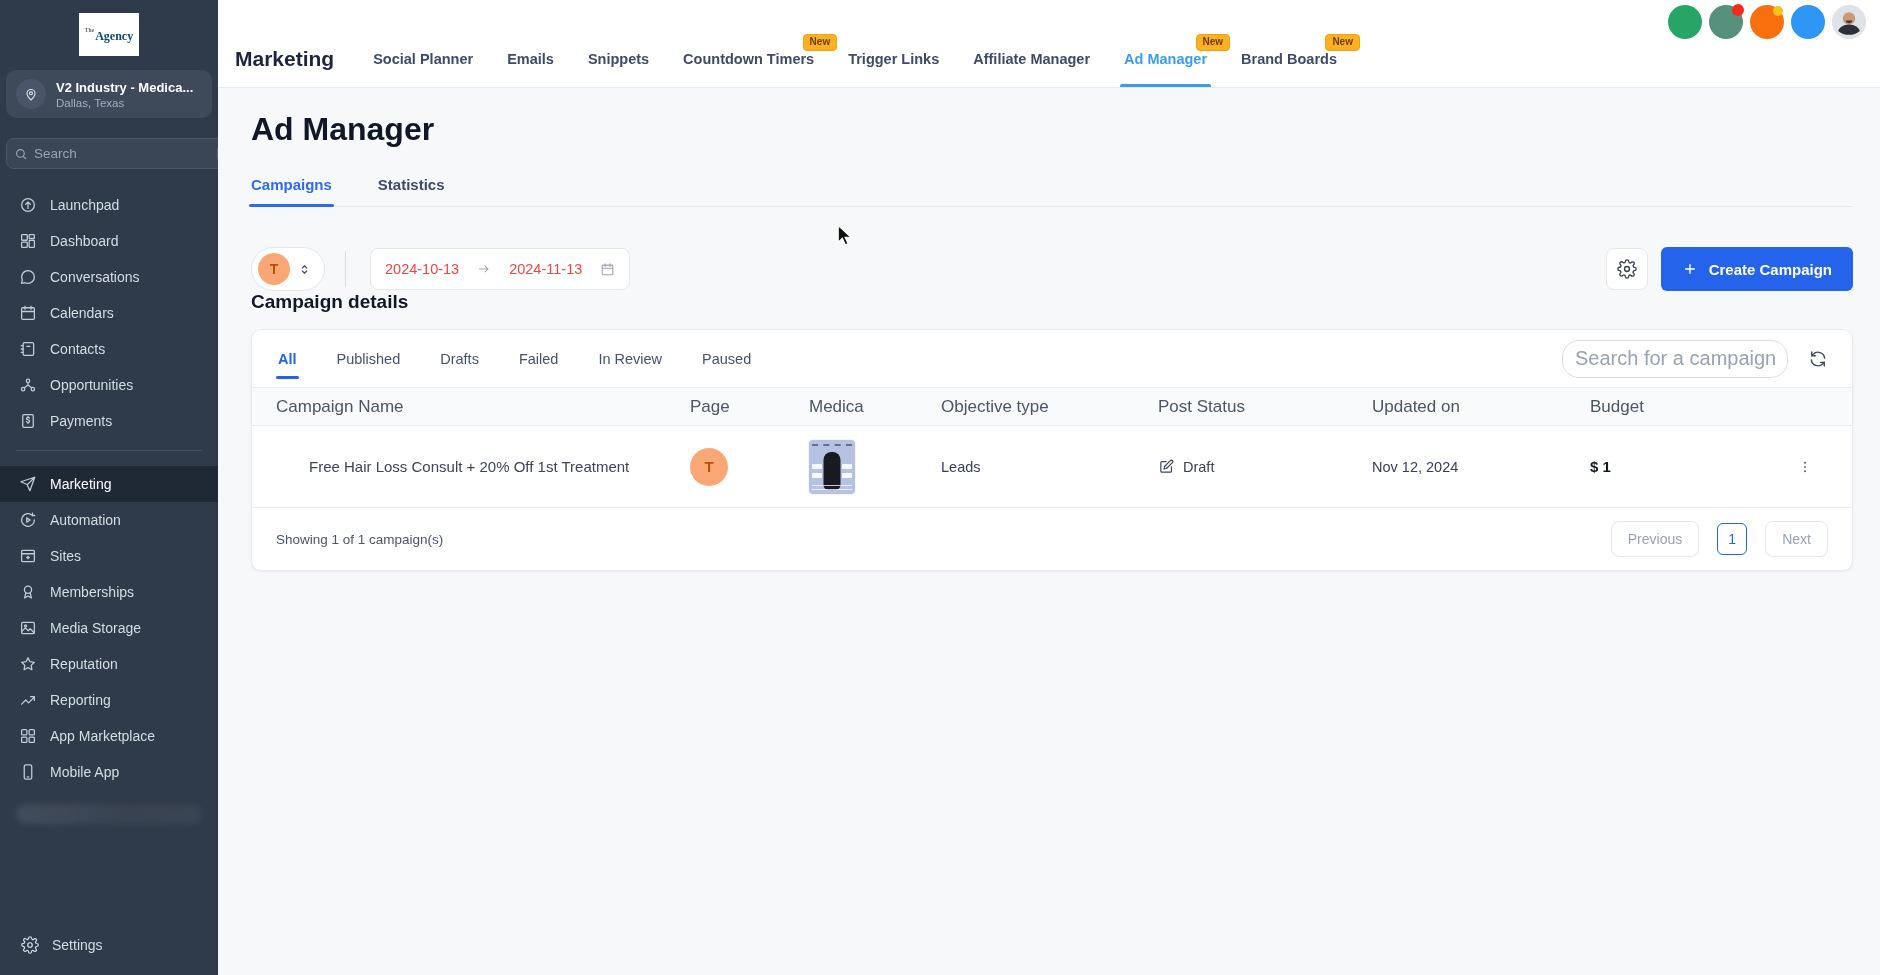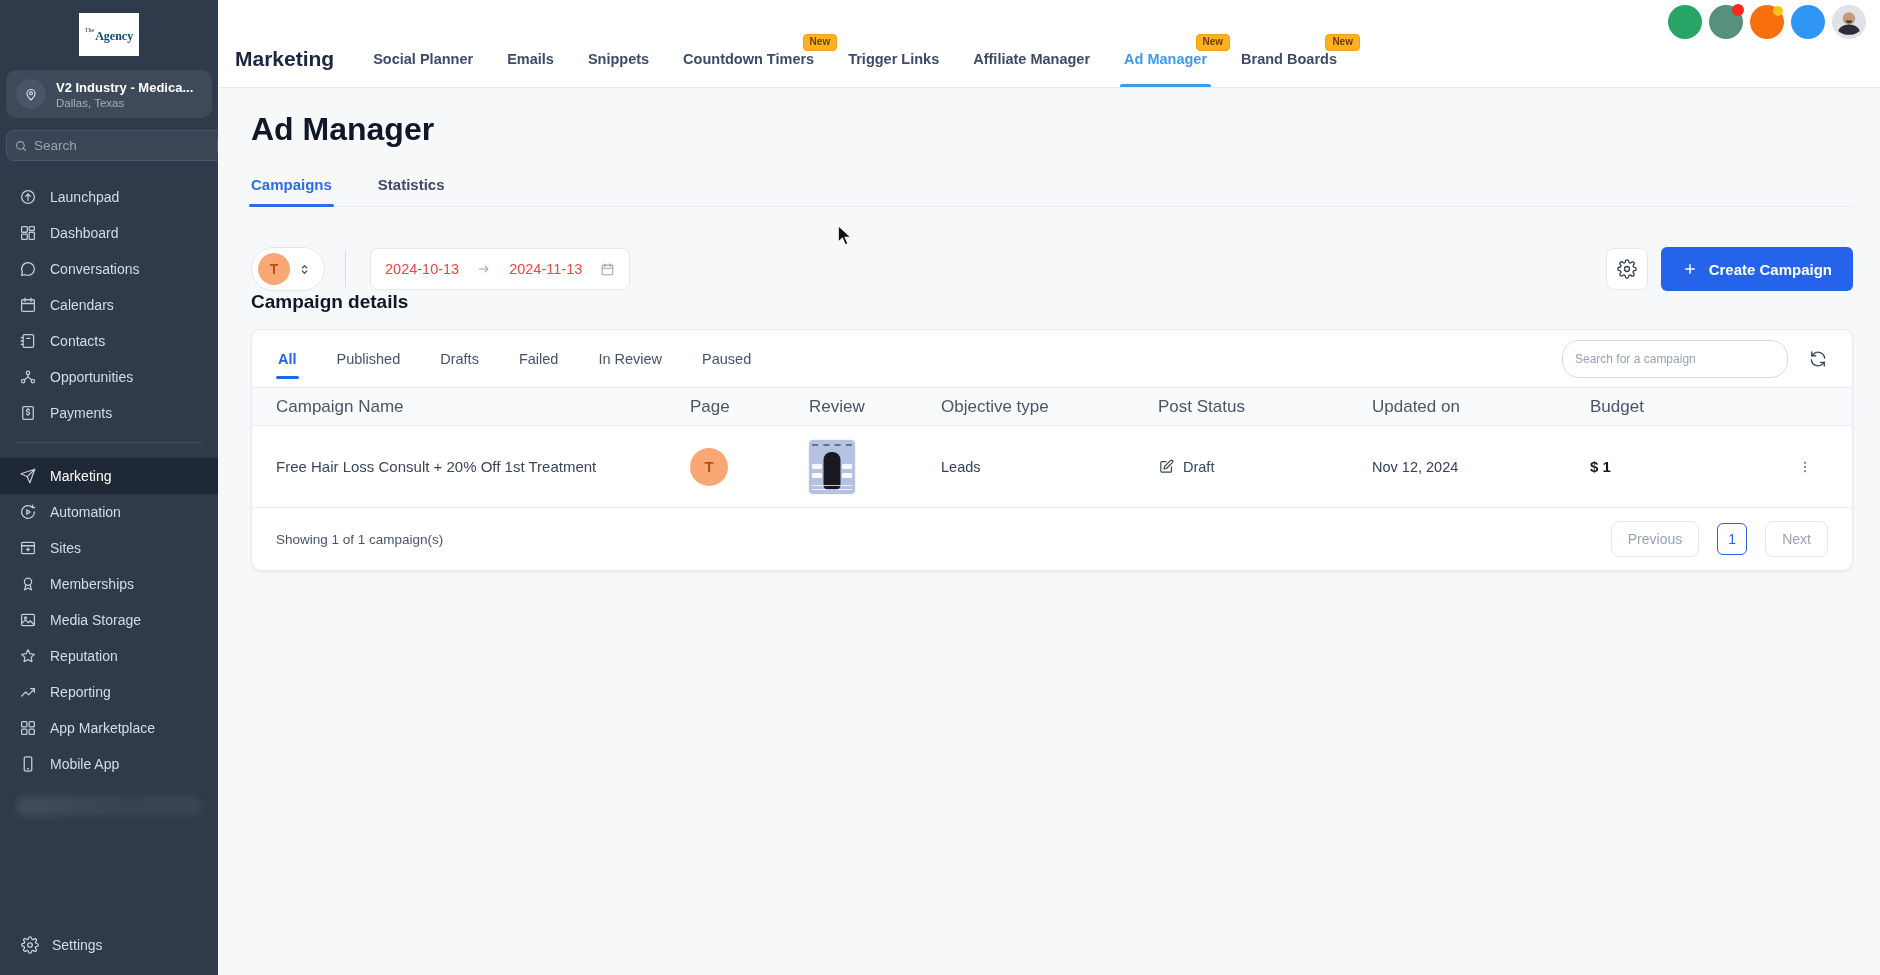--- a/index.html
+++ b/index.html
@@ -28,21 +28,21 @@
   .account-pill {
     margin:8px 6px 0; background:#3E4959; border-radius:10px;
     padding:9px 10px; display:flex; align-items:center; gap:10px; cursor:pointer;
   }
   .account-pin {
     width:30px; height:30px; flex:none; border-radius:50%;
     background:#4B556A; color:#D9DEE7; display:flex; align-items:center; justify-content:center;
   }
   .account-name { font-size:13px; font-weight:700; color:#FFFFFF; white-space:nowrap; overflow:hidden; max-width:140px; }
   .account-loc  { font-size:11.5px; color:#A6AFBD; margin-top:2px; }
-  .search-row { margin:12px 6px 0; display:flex; gap:6px; }
+  .search-row { margin:20px 6px 0; display:flex; gap:6px; }
   .side-search {
     flex:1; height:31px; background:#3A4556; border:1px solid #4A5668; border-radius:8px;
     display:flex; align-items:center; padding:0 7px; gap:6px; color:#9AA4B2;
   }
   .side-search input {
     flex:1; min-width:0; background:transparent; border:none; outline:none;
     color:#E5E9EF; font-size:13.5px; font-family:"Liberation Sans", sans-serif;
   }
   .side-search input::placeholder { color:#9AA4B2; }
   .kbd-chip {
@@ -159,37 +159,37 @@
     margin-right:36px; font-size:14.5px; font-weight:500; color:#44536B; cursor:pointer;
   }
   .filter.active { color:#2563EB; font-weight:600; }
   .filter.active::after {
     content:""; position:absolute; left:0; right:0; bottom:9px; height:3px;
     background:#2563EB; border-radius:2px;
   }
   .search-camp { margin-left:auto; display:flex; align-items:center; gap:20px; }
   .camp-input {
     width:226px; height:38px; border:1px solid #D7DCE4; border-radius:17px;
-    padding:0 12px; font-size:12px; color:#344054; outline:none;
+    padding:0 12px; font-size:20px; color:#344054; outline:none;
     font-family:"Liberation Sans", sans-serif; background:#fff;
   }
   .camp-input::placeholder { color:#98A2B3; }
   .refresh-btn { color:#3E4A5E; cursor:pointer; display:flex; }
 
   .tgrid {
     display:grid;
     grid-template-columns:414px 119px 132px 217px 214px 218px 191px 1fr;
     align-items:center; padding:0 24px;
   }
   .thead {
     height:38px; background:#F8FAFB; border-bottom:1px solid #EAECF0;
     font-size:17px; font-weight:500; color:#4A5568;
   }
   .trow { height:82px; border-bottom:1px solid #EAECF0; font-size:14.5px; color:#34405A; cursor:pointer; }
-  .c-name { font-size:15px; color:#3A4558; padding-right:20px; }
+  .c-name { font-size:15px; color:#3A4558; padding-right:20px;margin-left:33px; }
   .page-avatar {
     width:38px; height:38px; border-radius:50%;
     background:var(--avatar-orange,#F9A875); color:var(--avatar-orange-text,#B45309);
     font-weight:700; font-size:15px; display:flex; align-items:center; justify-content:center;
   }
   .media-thumb {
     width:46px; height:54px; border-radius:4px; background:#B6C2E4;
     position:relative; overflow:hidden; box-shadow:0 0 0 1px rgba(0,0,0,.04);
   }
   .mt-scribble { position:absolute; top:4px; left:3px; right:3px; border-top:2px dashed rgba(40,44,60,.55); }
@@ -556,21 +556,21 @@
                 <path d="M4 13a8 8 0 0 0 13.7 4.7l1.8-1.7"></path>
                 <path d="M19.5 20.5V16H15"></path>
               </svg>
             </span>
         </div>
       </div>
 
       <div class="tgrid thead">
         <div>Campaign Name</div>
         <div>Page</div>
-        <div>Review</div>
+        <div>Medica</div>
         <div>Objective type</div>
         <div>Post Status</div>
         <div>Updated on</div>
         <div>Budget</div>
         <div></div>
       </div>
 
       <div class="tgrid trow">
         <div class="c-name">Free Hair Loss Consult + 20% Off 1st Treatment</div>
         <div>

